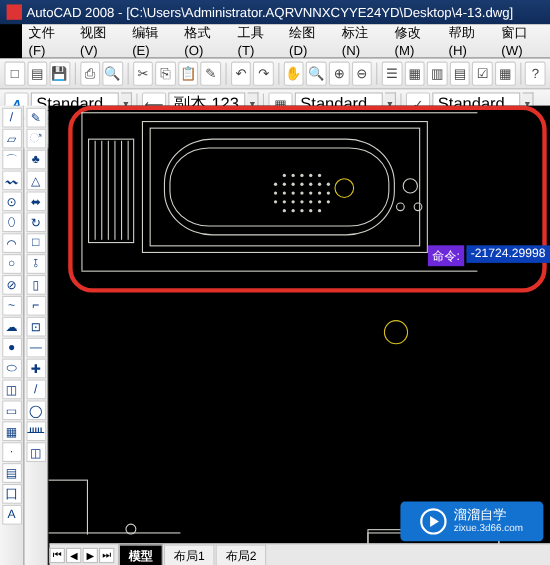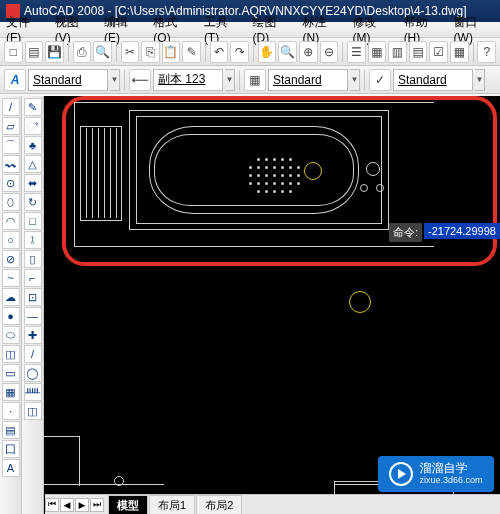--- a/index.html
+++ b/index.html
@@ -1,27 +1,27 @@
 <!DOCTYPE html>
 <html><head>
 <meta charset="utf-8">
 <style>
   * { box-sizing: border-box; margin: 0; padding: 0; font-family: "Microsoft YaHei", SimSun, Arial, sans-serif; }
   body { width: 500px; height: 514px; background: #000; overflow: hidden; position: relative; }
 
   .titlebar { height: 22px; background: linear-gradient(#1a3b6e,#0f2b5a); color: #fff; font-size: 12px; display: flex; align-items: center; padding: 0 6px; }
   .title-icon { width: 14px; height: 14px; background:#d33; margin-right:4px; }
 
-  .menubar { height: 16px; background: linear-gradient(#f6f6f6,#e6e6e6); display: flex; align-items: center; font-size: 12px; border-bottom:1px solid #c8c8c8; }
+  .menubar { height: 31px; background: linear-gradient(#f6f6f6,#e6e6e6); display: flex; align-items: center; font-size: 12px; border-bottom:1px solid #c8c8c8;margin-left:20px; }
   .menubar span { padding: 0 6px; cursor: default; }
 
   .toolbar { height: 28px; background: linear-gradient(#f7f7f7,#e3e3e3); display:flex; align-items:center; gap:2px; padding:0 4px; border-bottom:1px solid #c5c5c5; }
   .tb-btn { width:22px; height:22px; border:1px solid #ccc; border-radius:2px; display:flex; align-items:center; justify-content:center; background:#fff; font-size:12px; color:#444; }
   .tb-sep { width:1px; height:20px; background:#c5c5c5; margin:0 2px; }
-  .tb-text { height:22px; border:1px solid #bbb; background:#fff; font-size:12px; padding:0 4px; display:flex; align-items:center; white-space:nowrap; overflow:hidden;text-decoration:underline; }
+  .tb-text { height:22px; border:1px solid #bbb; background:#fff; font-size:15px; padding:0 4px; display:flex; align-items:center; white-space:nowrap; overflow:hidden;text-decoration:underline; }
   .tb-text.sel { width: 80px; }
   .tb-text.med { width: 70px; }
   .dd { width:10px; height:22px; border:1px solid #bbb; border-left:none; background:#eee; font-size:8px; display:flex; align-items:center; justify-content:center; color:#555;}
 
   .toolbar-row2 { height: 26px; background: linear-gradient(#f7f7f7,#e3e3e3); display:flex; align-items:center; gap:2px; padding:0 4px; border-bottom:1px solid #c5c5c5; }
   .layer-box { flex:0 0 130px; height:20px; background:#fff; border:1px solid #bbb; display:flex; align-items:center; font-size: 11px; padding:0 3px; gap:3px; }
   .bylayer-box { width:100px; height:20px; background:#fff; border:1px solid #bbb; display:flex; align-items:center; font-size:11px; padding:0 4px; gap:4px; }
   .sq { width:12px; height:12px; }
   .bulb { color:#e8c020; }
   .frozen { color:#a0c8ff;}
@@ -37,30 +37,30 @@
 
   .hlbox { position:absolute; border: 4px solid #e03028; border-radius: 22px; }
 
   .tub-rect { position:absolute; border:1px solid #d0d0c8; }
   .tub-inner { position:absolute; border:1px solid #d0d0c8; border-radius: 44px/40px; }
   .tub-line { position:absolute; background:#d0d0c8; }
   .dot { position:absolute; width:3px; height:3px; background:#d0d0c8; border-radius:50%; }
   .ring { position:absolute; border:1px solid #d0d0c8; border-radius:50%; }
   .yring { position:absolute; border:1px solid #d8c020; border-radius:50%; }
 
-  .cmd-label { position:absolute; background:#404040; color:#fff; font-size:11px; padding:2px 4px;}
+  .cmd-label { position:absolute; background:#6d28d9; color:#fff; font-size:11px; padding:2px 4px;}
   .cmd-val { position:absolute; background:#0a3fb8; color:#fff; font-size:11px; padding:2px 4px;}
 
   .tabs { position:absolute; left:45px; bottom:0; right:0; height:20px; background:#e8e8e8; display:flex; align-items:center; font-size:11px; border-top:1px solid #c8c8c8;}
   .tab { padding:2px 8px; border:1px solid #c8c8c8; border-bottom:none; background:#f0f0f0; margin-right:1px; }
   .tab.active { background:#000; color:#fff;font-weight:bold; }
   .tab-nav { display:flex; gap:1px; margin-right:4px; }
   .tab-nav div { width:14px; height:14px; border:1px solid #bbb; font-size:9px; display:flex; align-items:center; justify-content:center; background:#fff; }
 
-  .watermark { position:absolute; right:6px; bottom:22px; width:116px; height:36px; background:#1371cf; border-radius:4px; display:flex; align-items:center; justify-content:center; color:#fff; font-size:12px; gap:6px; padding:0 6px;}
+  .watermark { position:absolute; right:6px; bottom:22px; width:130px; height:36px; background:#1371cf; border-radius:4px; display:flex; align-items:center; justify-content:center; color:#fff; font-size:12px; gap:6px; padding:0 6px;}
   .wm-play { width:24px; height:24px; border:2px solid #fff; border-radius:50%; display:flex; align-items:center; justify-content:center; }
   .wm-play::after { content:""; border-left:8px solid #fff; border-top:5px solid transparent; border-bottom:5px solid transparent; margin-left:2px;}
   .wm-text { display:flex; flex-direction:column; line-height:1.1; }
   .wm-sub { font-size:9px; opacity:.9;}
 </style>
 </head>
 <body>
 
 <div class="titlebar">
   <div class="title-icon"></div>

